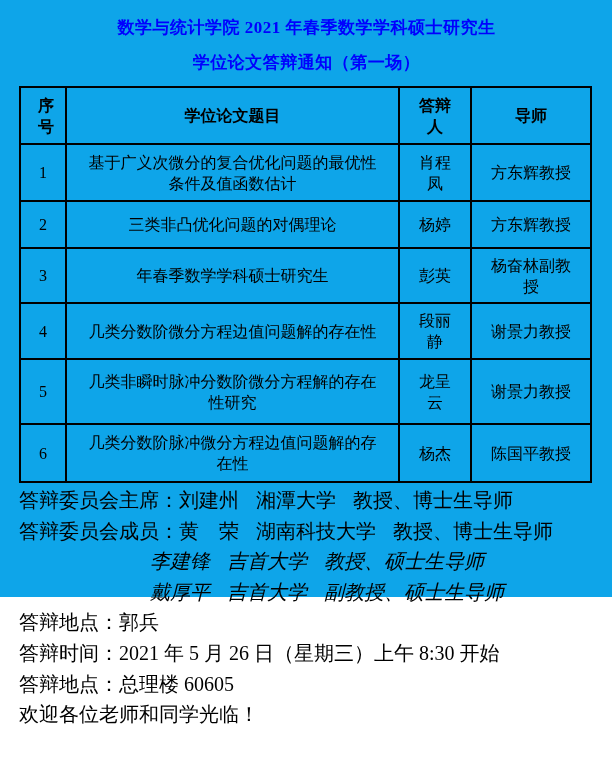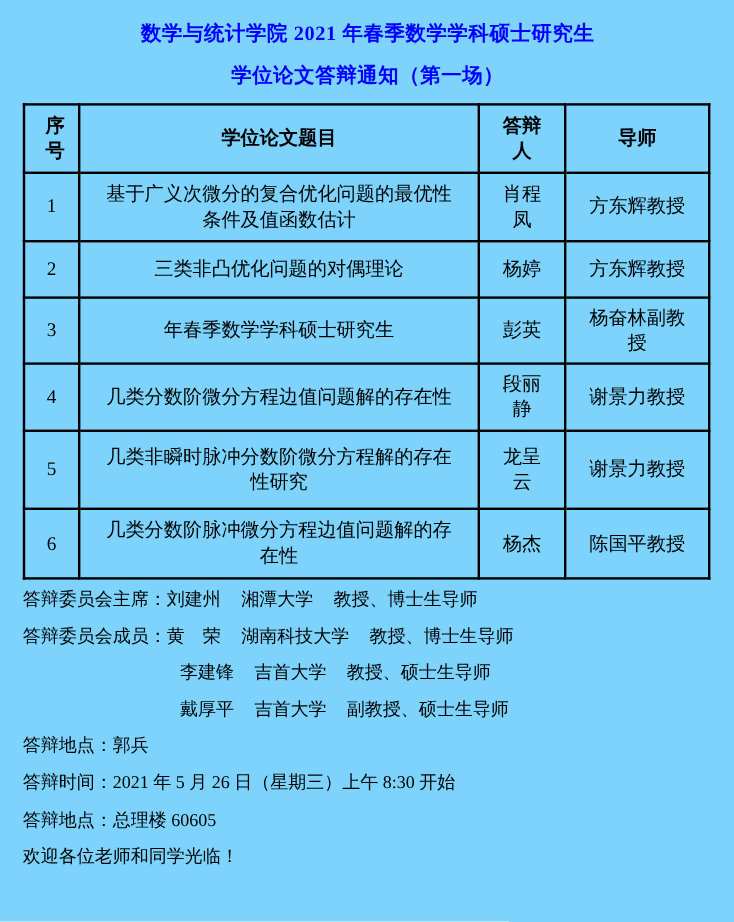--- a/index.html
+++ b/index.html
@@ -3,21 +3,21 @@
 <meta charset="utf-8">
 <style>
   * { margin: 0; padding: 0; box-sizing: border-box; }
   html, body { background: #ffffff; }
   body {
     width: 612px; height: 768px;
     font-family: "Liberation Serif", "DejaVu Serif", serif;
     color: #000000;
     overflow: hidden;
   }
-  .page { width: 612px; height: 768px; padding: 10px 18px 0 19px; background: #7dd3fc; }
+  .page { width: 612px; height: 597px; padding: 10px 18px 0 19px; background: #0ea5e9; }
 
   
   .title-block { text-align: center; color: #0000ff; font-weight: bold; font-size: 17px; }
   .title-line { line-height: 35px; letter-spacing: 0.5px; }
 
   
   table.schedule {
     border-collapse: collapse; table-layout: fixed;
     width: 571px; margin-top: 6px;
   }
@@ -35,23 +35,23 @@
   col.c-supervisor { width: 120px; }
   tr.hrow { height: 57px; }
   tr.r0 { height: 57px; }
   tr.r1 { height: 47px; }
   tr.r2 { height: 55px; }
   tr.r3 { height: 56px; }
   tr.r4 { height: 65px; }
   tr.r5 { height: 58px; }
 
   
-  .footer { margin-top: 2px; font-size: 15px; }
+  .footer { margin-top: 2px; font-size: 20px; }
   .fline { line-height: 30.6px; white-space: nowrap; }
-  .indent { padding-left: 131px; }
+  .indent { padding-left: 131px; font-style: italic; }
   .g { margin-left: 17px; }
 </style>
 </head>
 <body>
 
 <div class="page">
 
   <div class="title-block">
     <div class="title-line">数学与统计学院 2021 年春季数学学科硕士研究生</div>
     <div class="title-line">学位论文答辩通知（第一场）</div>

